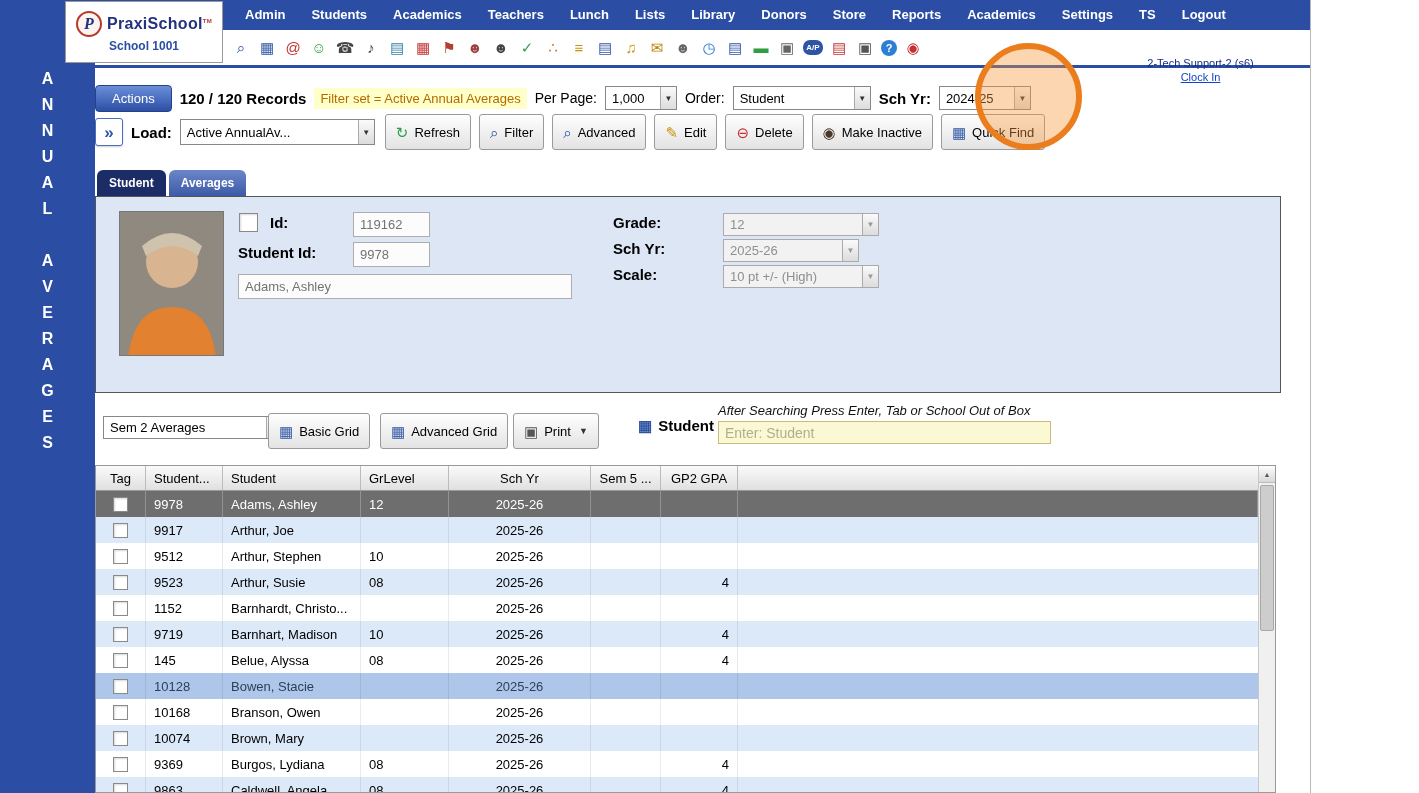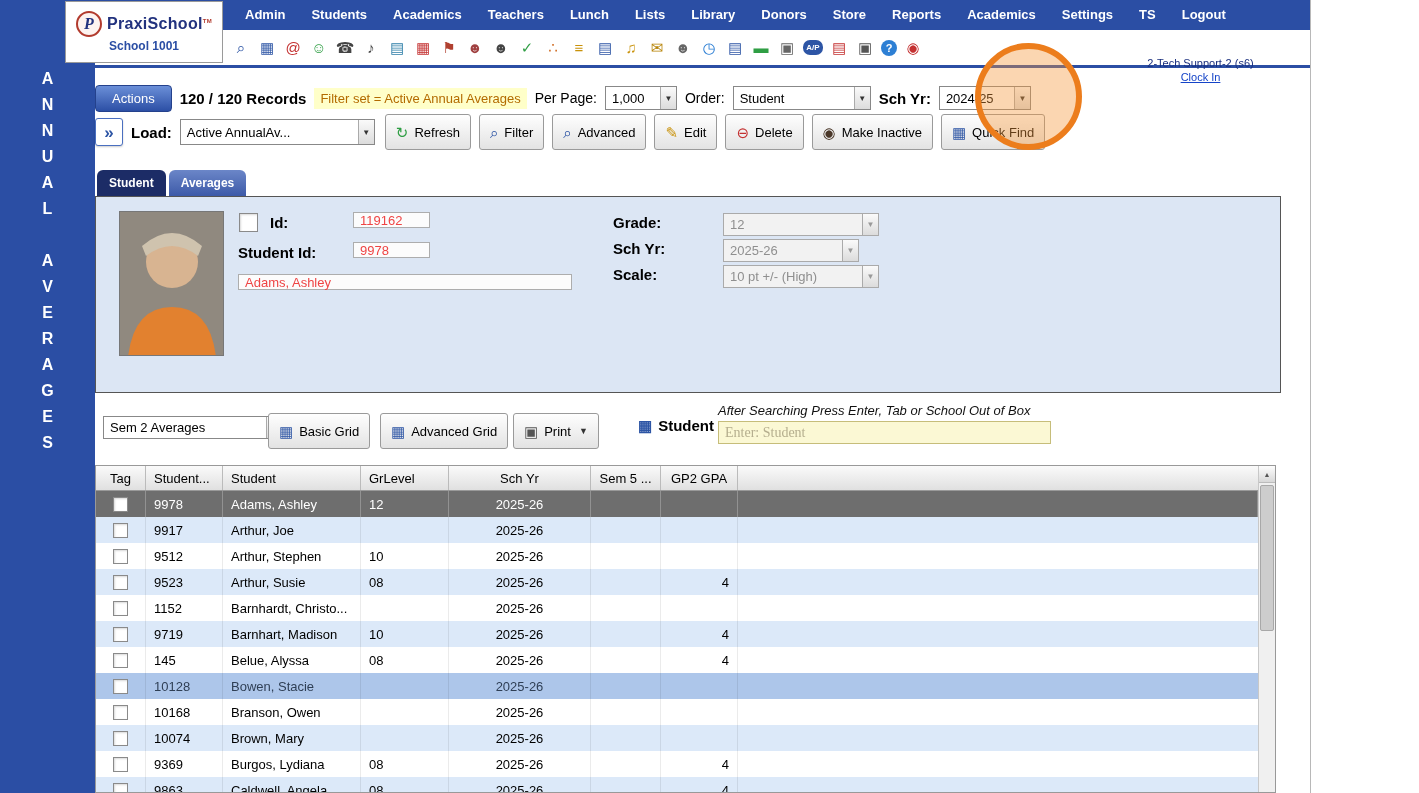--- a/index.html
+++ b/index.html
@@ -65,34 +65,34 @@
   
   .tabs { position:absolute; left:2px; top:102px; display:flex; gap:3px; }
   .tab { height:26px; padding:0 12px; display:flex; align-items:center; color:#fff; font-weight:bold; font-size:12px; border-radius:6px 6px 0 0; background:linear-gradient(#6b86c8,#3d5aa8); cursor:pointer; }
   .tab.active { background:#1c2c66; }
 
   
   .detail-panel { position:absolute; left:0; top:128px; width:1186px; height:197px; background:#dce6f4; border:1px solid #555; }
   .photo { position:absolute; left:23px; top:14px; width:105px; height:145px; border:1px solid #777; overflow:hidden; }
   .cbox { position:absolute; width:19px; height:19px; background:#fff; border:1px solid #8a8a8a; box-shadow:inset 1px 1px 2px rgba(0,0,0,.15); cursor:pointer; }
   .flabel { position:absolute; font-size:15px; font-weight:bold; white-space:nowrap; }
-  .dinput { position:absolute; height:16px; border:1px solid #adadad; background:#fcfcfc; color:#ef4444; font-size:13px; display:flex; align-items:center; padding:0 6px; }
+  .dinput { position:absolute; height:25px; border:1px solid #adadad; background:#fcfcfc; color:#737373; font-size:13px; display:flex; align-items:center; padding:0 6px; }
   .dselect { position:absolute; height:23px; display:flex; align-items:stretch; border:1px solid #aaa; background:#f2f2f2; color:#8f8f8f; cursor:default; }
   .dselect .sv { flex:1; display:flex; align-items:center; padding:0 6px; font-size:13px; white-space:nowrap; overflow:hidden; }
   .dselect .sa { color:#999; }
 
   
   .view-select { position:absolute; left:8px; top:348px; width:180px; height:23px; }
   .gbtn { position:absolute; top:345px; }
   .ico-blue { color:#2d55a5; }
   .ico-gray { color:#555; }
   .print-caret { font-size:9px; color:#333; margin-left:2px; }
   .student-label { position:absolute; left:543px; top:349px; display:flex; align-items:center; gap:6px; font-size:15px; font-weight:bold; }
   .search-hint { position:absolute; left:623px; top:335px; font-style:italic; font-size:13px; color:#111; white-space:nowrap; }
-  .search-input { position:absolute; left:623px; top:353px; width:333px; height:23px; background:#fbf8d4; border:1px solid #c6bd7a; padding:0 6px; font-size:14px; font-family:Liberation Serif, serif; color:#555; }
+  .search-input { position:absolute; left:623px; top:353px; width:333px; height:23px; background:#fbf8d4; border:1px solid #c6bd7a; padding:0 6px; font-size:14px; font-family:Liberation Sans, sans-serif; color:#555; }
   .search-input::placeholder { color:#b5ae8e; }
 
   
   .tbl { position:absolute; left:0; top:397px; width:1181px; height:328px; border:1px solid #999; background:#fff; overflow:hidden; }
   .tbl-inner { margin-right:17px; }
   .thead { display:flex; height:25px; background:linear-gradient(#fafafa,#e0e0e0); border-bottom:1px solid #999; align-items:stretch; }
   .th { display:flex; align-items:center; font-size:13px; border-right:1px solid #bbb; padding-left:8px; white-space:nowrap; overflow:hidden; cursor:pointer; }
   .trow { display:flex; height:26px; align-items:stretch; cursor:pointer; }
   .td { display:flex; align-items:center; font-size:13px; border-right:1px solid rgba(0,0,0,.08); padding-left:8px; white-space:nowrap; overflow:hidden; }
   .th0,.td0 { width:50px; justify-content:center; padding-left:0; }

